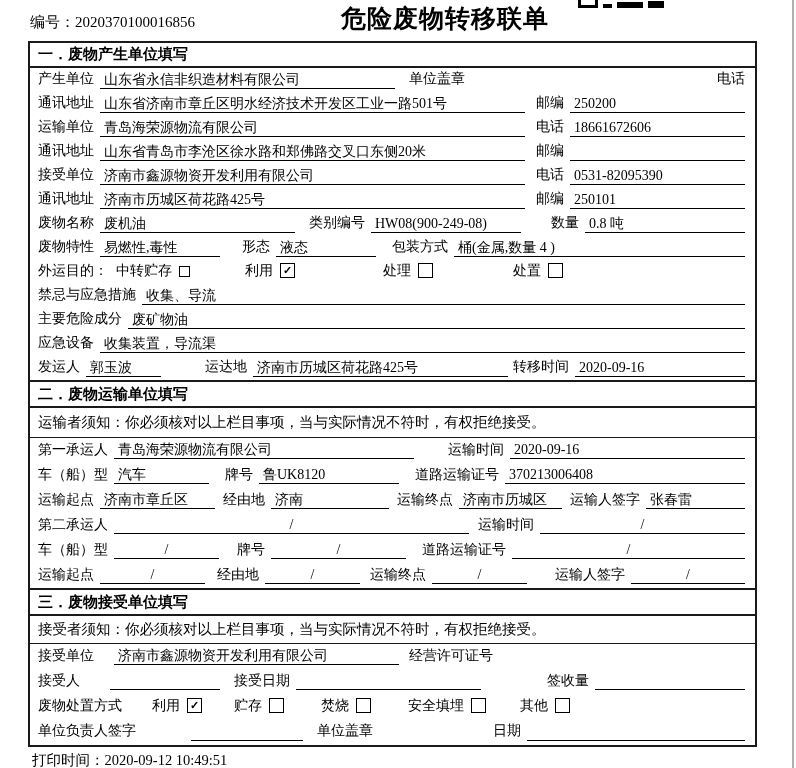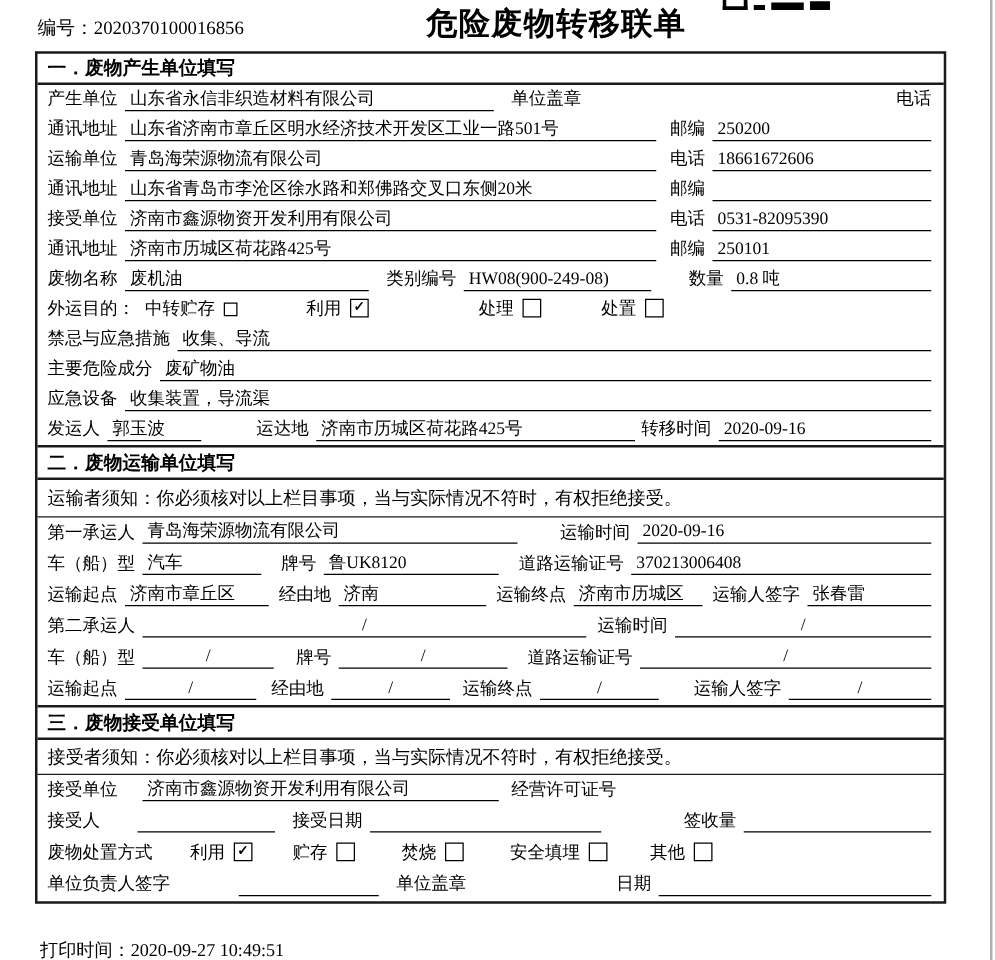--- a/index.html
+++ b/index.html
@@ -98,36 +98,44 @@
 
     <div class="trow">
       <span class="lab">废物名称</span>
       <span class="u" style="width:195px">废机油</span>
       <span class="lab" style="margin-left:14px">类别编号</span>
       <span class="u" style="width:150px">HW08(900-249-08)</span>
       <span class="lab" style="margin-left:auto">数量</span>
       <span class="u" style="width:160px">0.8 吨</span>
     </div>
 
+    <div class="trow">
+      <span class="lab">废物特性</span>
+      <span class="u" style="width:120px">易燃性,毒性</span>
+      <span class="lab" style="margin-left:22px">形态</span>
+      <span class="u" style="width:100px">液态</span>
+      <span class="lab" style="margin-left:16px">包装方式</span>
+      <span class="u f1">桶(金属,数量 4 )</span>
+    </div>
 
     <div class="trow">
       <span class="lab">外运目的：</span>
       <span class="opt" style="margin-left:8px">
         <span class="lab">中转贮存</span>
         <span class="cb small"></span>
       </span>
       <span class="opt" style="margin-left:55px">
         <span class="lab">利用</span>
         <span class="cb checked">✓</span>
       </span>
       <span class="opt" style="margin-left:88px">
         <span class="lab">处理</span>
         <span class="cb"></span>
       </span>
-      <span class="opt" style="margin-left:48px">
+      <span class="opt" style="margin-left:80px">
         <span class="lab">处置</span>
         <span class="cb"></span>
       </span>
     </div>
 
     <div class="trow">
       <span class="lab">禁忌与应急措施</span>
       <span class="u f1">收集、导流</span>
     </div>
 
@@ -252,15 +260,15 @@
     <div class="trow" style="height:26px">
       <span class="lab">单位负责人签字</span>
       <span class="u" style="width:112px;margin-left:55px"></span>
       <span class="lab" style="margin-left:14px">单位盖章</span>
       <span class="lab" style="margin-left:auto">日期</span>
       <span class="u" style="width:218px"></span>
     </div>
 
   </div>
 
-  <div class="footer"><span>打印时间：</span><span>2020-09-27 10:49:51</span></div>
+  <div class="footer"><span>打印时间：</span><span>2020-09-12 10:49:51</span></div>
 
 </div>
 
 </body></html>

